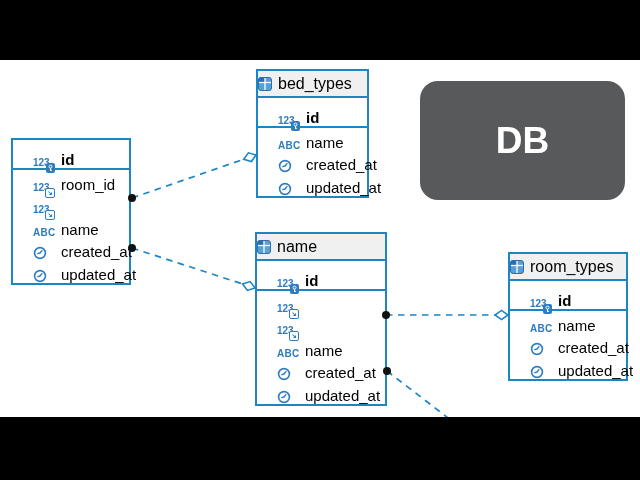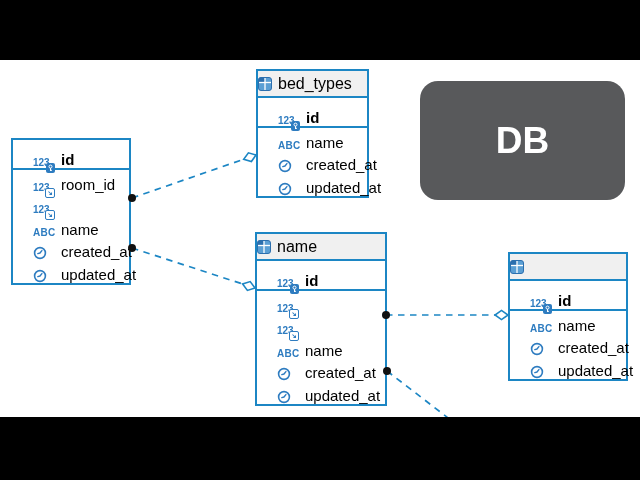--- a/index.html
+++ b/index.html
@@ -254,20 +254,21 @@
   </div>
       <div class="table" style="left: 508px; top: 252px; width: 120px;">
     <div class="t-header">
       <svg class="tbl-icon" width="14" height="14" viewBox="0 0 14 14">
         <rect x="0.5" y="0.5" width="13" height="13" rx="2.5" fill="#5b9fd4"></rect>
         <rect x="0.5" y="0.5" width="6.5" height="5" rx="1.5" fill="#2c6fae"></rect>
         <line x1="0.5" y1="5.5" x2="13.5" y2="5.5" stroke="#fff" stroke-width="1.3"></line>
         <line x1="7" y1="0.5" x2="7" y2="13.5" stroke="#fff" stroke-width="1.3"></line>
         <rect x="0.5" y="0.5" width="13" height="13" rx="2.5" fill="none" stroke="#2c6fae" stroke-width="1"></rect>
       </svg>
+      <span class="t-title">room_types</span>
     </div>
     <div class="t-keys">
           <div class="row">
     <span class="icon-slot">
               <span class="num">123<span class="badge pk">
                   <svg width="7" height="8" viewBox="0 0 7 8">
                     <circle cx="3.5" cy="2.6" r="1.5" fill="none" stroke="#fff" stroke-width="1"></circle>
                     <line x1="3.5" y1="4.1" x2="3.5" y2="7" stroke="#fff" stroke-width="1"></line>
                     <line x1="3.5" y1="6.3" x2="5" y2="6.3" stroke="#fff" stroke-width="1"></line>
                   </svg>

